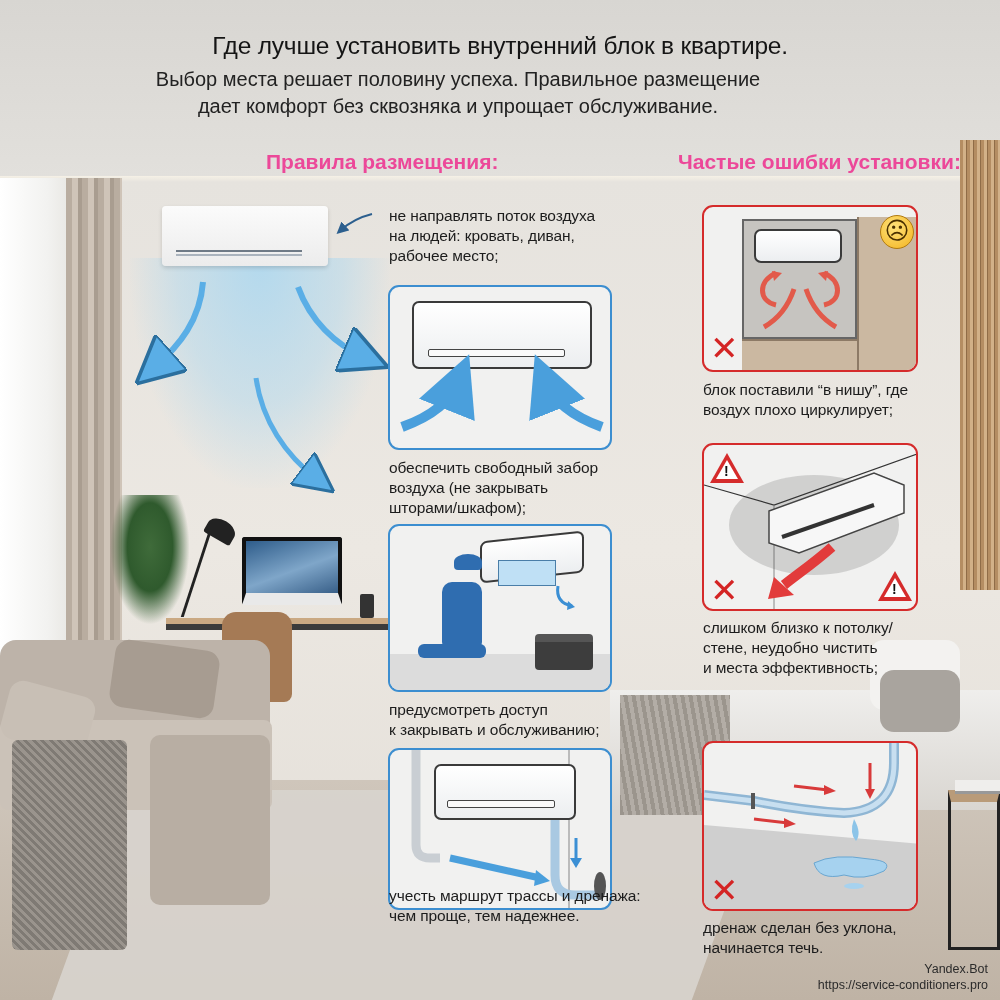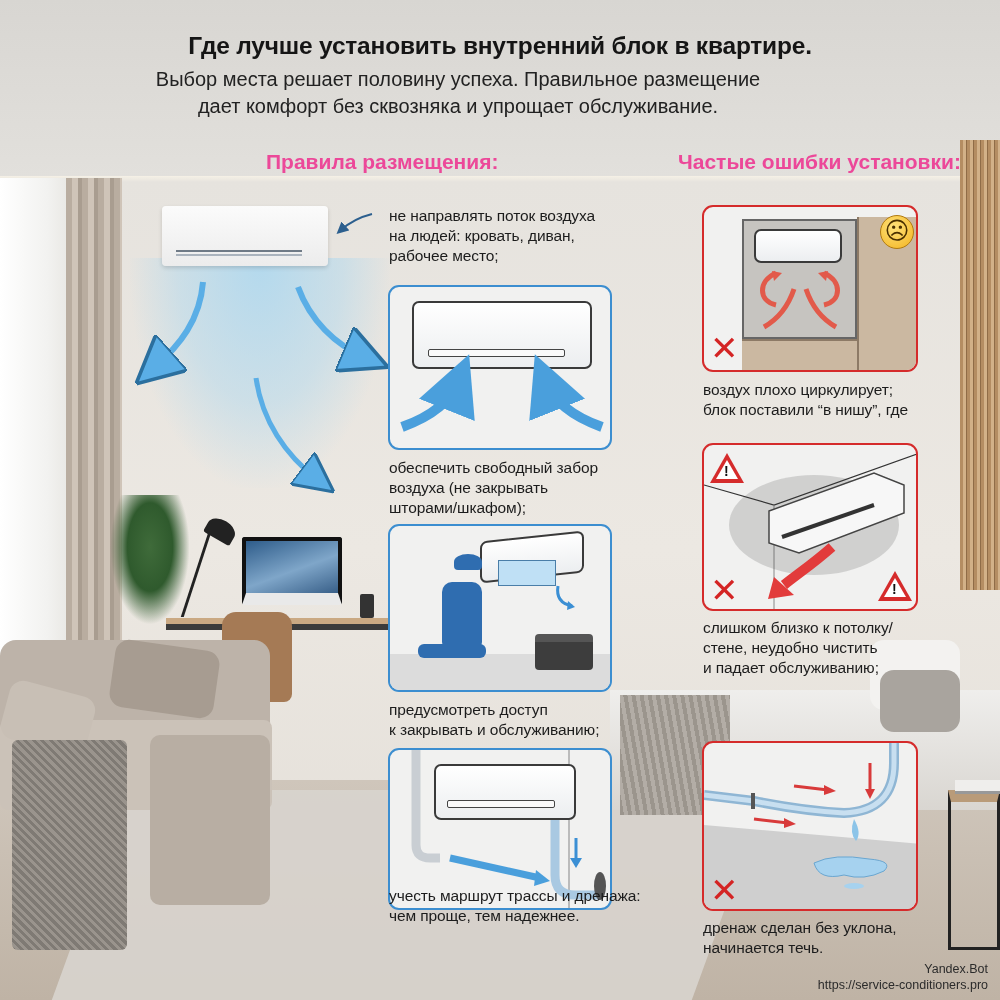--- a/index.html
+++ b/index.html
@@ -38,21 +38,21 @@
   .books{left:955px;top:780px;width:45px;height:14px;background:#efeeec;border-bottom:3px solid #999}
 
   
   .room-ac{left:162px;top:206px;width:166px;height:60px;background:linear-gradient(180deg,#fbfbfb,#ececec);border-radius:4px;box-shadow:0 2px 4px rgba(0,0,0,.15)}
   .room-ac-vent{left:176px;top:250px;width:126px;height:6px;border-top:2px solid #6f7a86;border-bottom:2px solid #aab3bd}
   .airflow{left:130px;top:258px;width:260px;height:230px;
     background:radial-gradient(ellipse at 50% 0%,rgba(170,215,240,.85) 0,rgba(170,215,240,.45) 45%,rgba(170,215,240,0) 72%);}
   svg.overlay{position:absolute;left:0;top:0;width:1000px;height:1000px;pointer-events:none}
 
   
-  .title{left:0;top:32px;width:1000px;text-align:center;font-weight:bold;font-size:24.5px;letter-spacing:-.2px;color:#151515}
+  .title{left:0;top:32px;width:1000px;text-align:center;font-weight:normal;font-size:24.5px;letter-spacing:-.2px;color:#151515}
   .subtitle{left:0;top:66px;width:916px;text-align:center;font-size:20px;line-height:27px;color:#222}
   .section-heading{font-weight:bold;font-size:21px;color:#ec4899}
 
   
   .card{position:absolute;border-radius:11px;background:#f1f1f0;overflow:hidden}
   .card.good{border:2.5px solid #3c8ed0}
   .card.bad{border:2.5px solid #d52b2b}
   .caption{position:absolute;font-size:15.5px;line-height:20px;color:#1c1c1c;letter-spacing:-.1px}
   .ac{position:absolute;background:linear-gradient(180deg,#ffffff,#eceef0);border:2px solid #3a3a3a;border-radius:7px}
   .ac .vent{position:absolute;left:8%;right:14%;bottom:10px;height:8px;border:1.5px solid #444;border-radius:2px;background:#fafafa}
@@ -198,22 +198,22 @@
     <path d="M24,4 L34,6 L26,14 z" fill="#e25a4a"></path>
     <path d="M76,6 C94,14 94,34 76,38" stroke="#e25a4a" stroke-width="5" fill="none"></path>
     <path d="M80,4 L70,6 L78,14 z" fill="#e25a4a"></path>
     <path d="M46,22 C40,40 30,52 16,60" stroke="#e25a4a" stroke-width="5" fill="none"></path>
     <path d="M58,22 C64,40 74,52 88,60" stroke="#e25a4a" stroke-width="5" fill="none"></path>
   </svg>
   <div class="sad" style="left:176px;top:8px">☹</div>
   <div class="xmark" style="left:6px;top:124px">✕</div>
 </div>
 <div class="caption" style="left:703px;top:380px">
+  <div>блок поставили “в нишу”, где</div>
   <div>воздух плохо циркулирует;</div>
-  <div>блок поставили “в нишу”, где</div>
 </div>
 
 <div class="card bad" style="left:702px;top:443px;width:216px;height:168px">
   <svg style="position:absolute;left:0;top:0;width:216px;height:168px">
     <path d="M0,40 L70,60 L216,8" stroke="#333" stroke-width="1.2" fill="none"></path>
     <path d="M70,60 L70,168" stroke="#888" stroke-width="1" fill="none"></path>
     <ellipse cx="110" cy="80" rx="85" ry="50" fill="rgba(60,60,60,.18)"></ellipse>
     <path d="M65,66 L170,28 L200,40 L200,68 L95,108 L65,98 z" fill="#f7f7f7" stroke="#444" stroke-width="1.5"></path>
     <path d="M78,92 L170,60" stroke="#333" stroke-width="4"></path>
     <path d="M128,102 C110,118 95,128 80,140" stroke="#e23b3b" stroke-width="10" fill="none"></path>
@@ -225,21 +225,21 @@
     </div>
   <div class="warn" style="left:174px;top:126px">
       <div class="warn-inner"></div>
       <div class="warn-mark">!</div>
     </div>
   <div class="xmark" style="left:6px;top:128px">✕</div>
 </div>
 <div class="caption" style="left:703px;top:618px">
   <div>слишком близко к потолку/</div>
   <div>стене, неудобно чистить</div>
-  <div>и падает обслуживанию;</div>
+  <div>и места эффективность;</div>
 </div>
 
 <div class="card bad" style="left:702px;top:741px;width:216px;height:170px">
   <div style="position:absolute;left:0;top:82px;width:216px;height:88px;background:#cfcfcf;transform:skewY(5deg);transform-origin:left"></div>
   <svg style="position:absolute;left:0;top:0;width:216px;height:170px">
     <path d="M0,52 L50,58 Q100,68 140,70 Q190,68 190,20 L190,0" stroke="#8fb6d4" stroke-width="10" fill="none"></path>
     <path d="M0,52 L50,58 Q100,68 140,70 Q190,68 190,20 L190,0" stroke="#c8dff0" stroke-width="5" fill="none"></path>
     <rect x="47" y="50" width="4" height="16" fill="#555"></rect>
     <path d="M150,76 Q145,90 152,98 Q158,90 150,76 z" fill="#8cc4e8"></path>
     <path d="M110,120 Q130,110 165,116 Q190,118 180,128 Q160,138 140,132 Q115,138 110,120 z" fill="#a6d2ef" stroke="#6aa6d0"></path>

